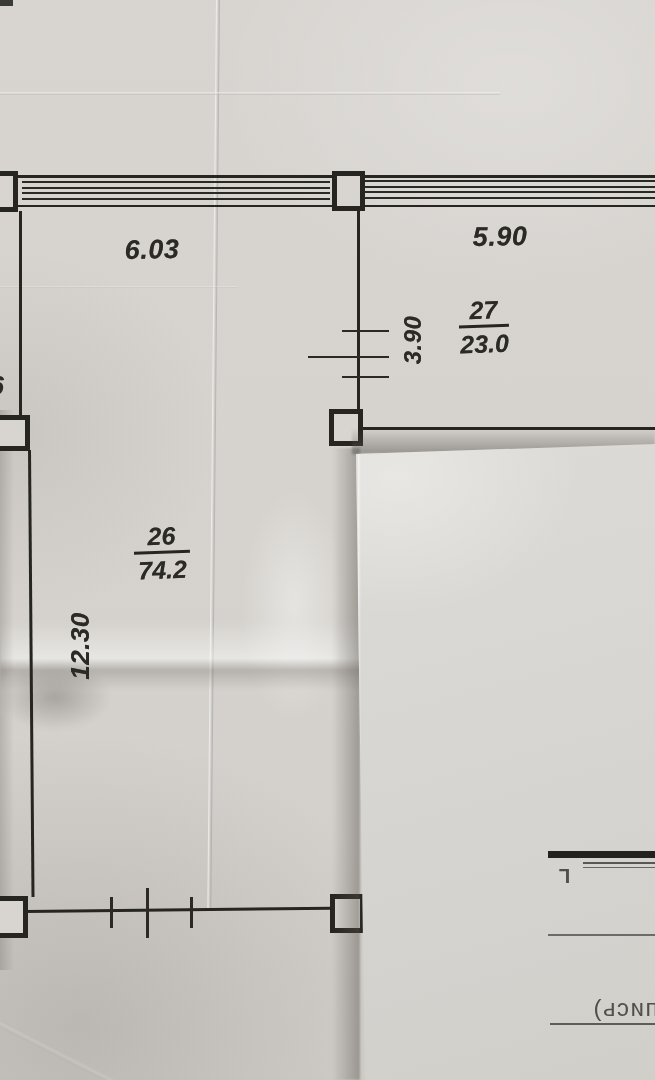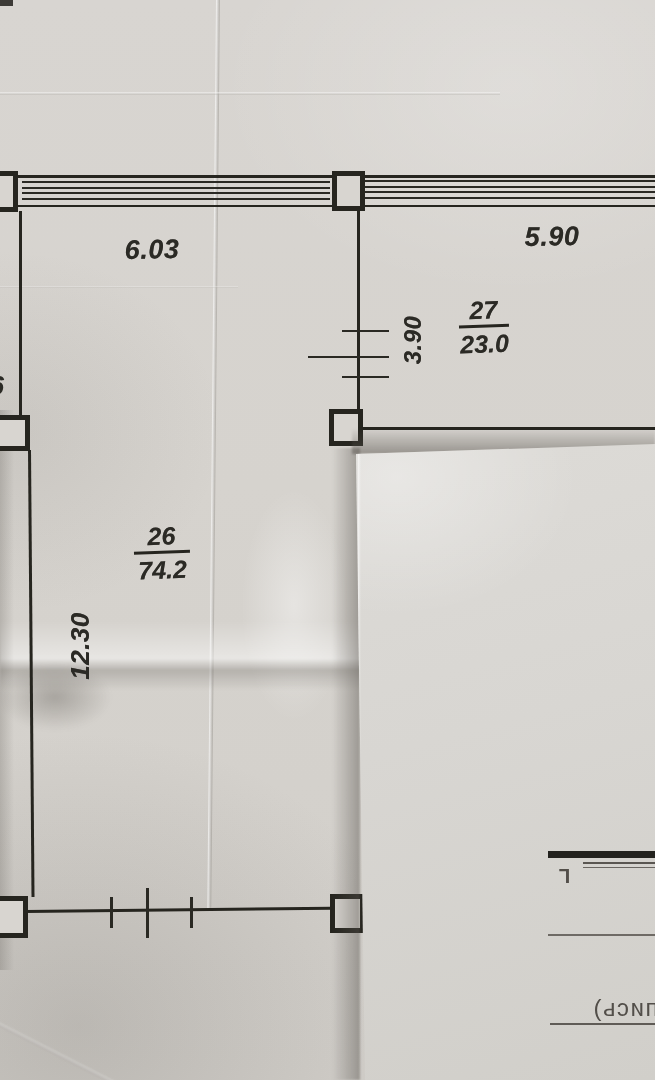--- a/index.html
+++ b/index.html
@@ -126,21 +126,21 @@
 
   <div class="abs tick-h" style="left:342px;top:329.5px;width:47px;"></div>
   <div class="abs tick-h" style="left:308px;top:355.5px;width:81px;"></div>
   <div class="abs tick-h" style="left:342px;top:375.5px;width:47px;"></div>
 
   <div class="abs tick-v" style="left:110px;top:897px;height:31px;"></div>
   <div class="abs tick-v" style="left:146px;top:888px;height:50px;"></div>
   <div class="abs tick-v" style="left:190px;top:897px;height:31px;"></div>
 
   <div class="abs dim" style="left:152px;top:250px;transform:translate(-50%,-50%) rotate(-1deg);">6.03</div>
-  <div class="abs dim" style="left:552px;top:237px;transform:translate(-50%,-50%) rotate(-1deg);text-align:center;">5.90</div>
+  <div class="abs dim" style="left:500px;top:237px;transform:translate(-50%,-50%) rotate(-1deg);text-align:center;">5.90</div>
   <div class="abs dim rot" style="left:413px;top:340px;font-size:24px;">3.90</div>
   <div class="abs dim rot" style="left:80px;top:646px;font-size:26px;">12.30</div>
 
   <div class="abs frag" style="left:-11px;top:371px;">6</div>
 
   <div class="abs room-label" style="left:484px;top:327px;">
     <div class="room-number">27</div>
     <div class="room-divider w50"></div>
     <div class="room-area">23.0</div>
   </div>

